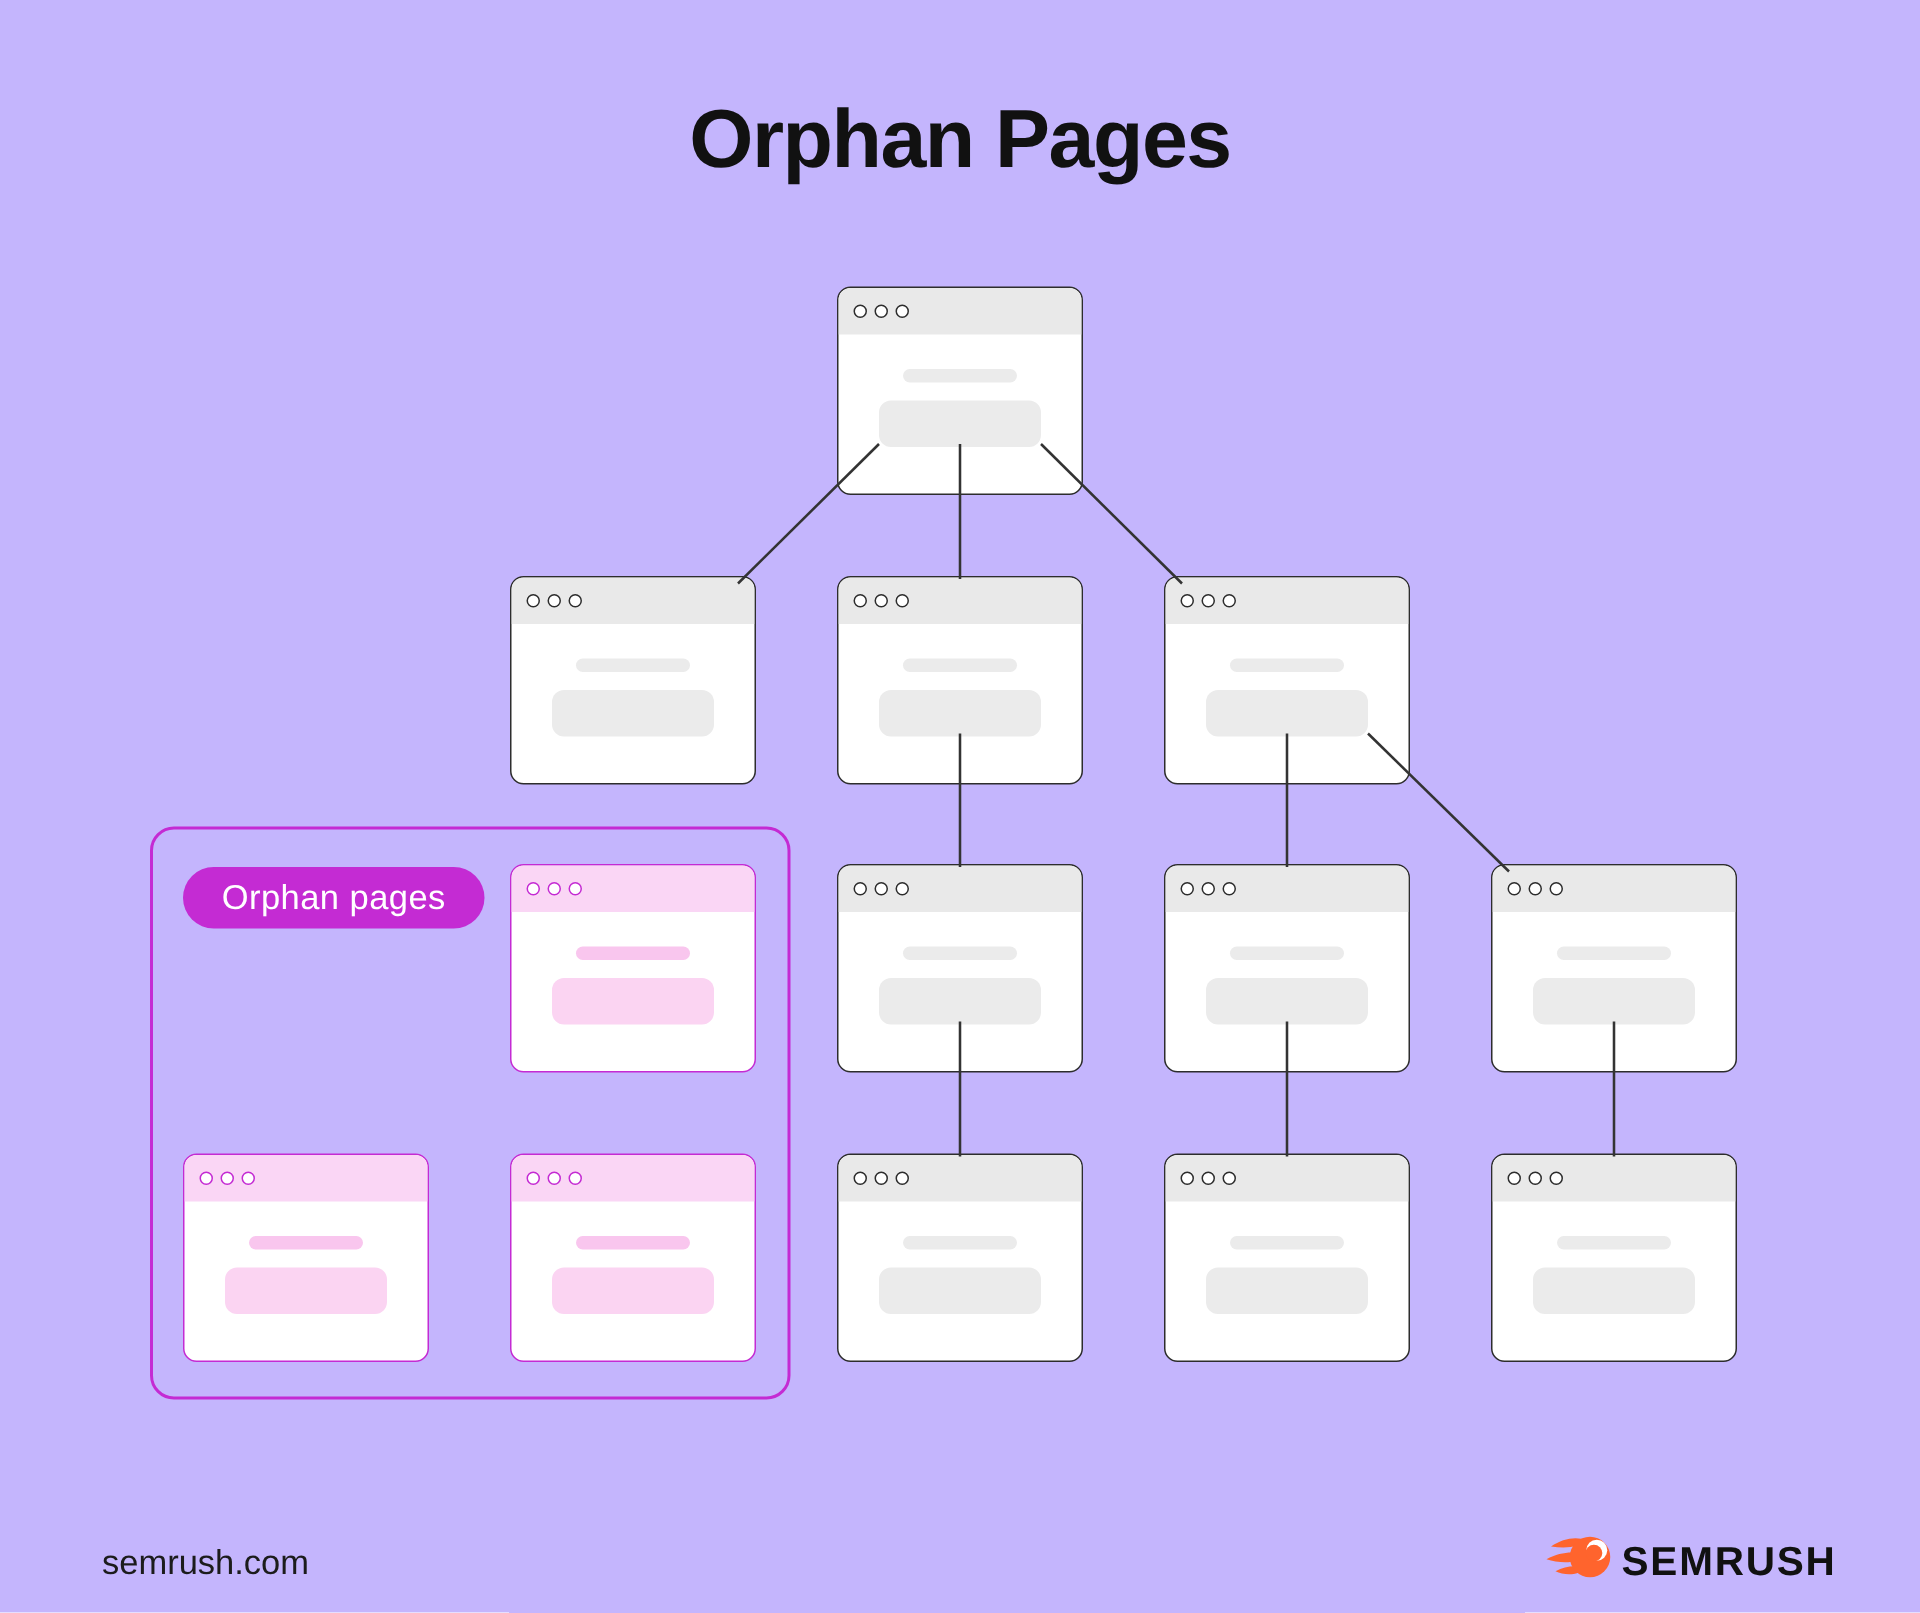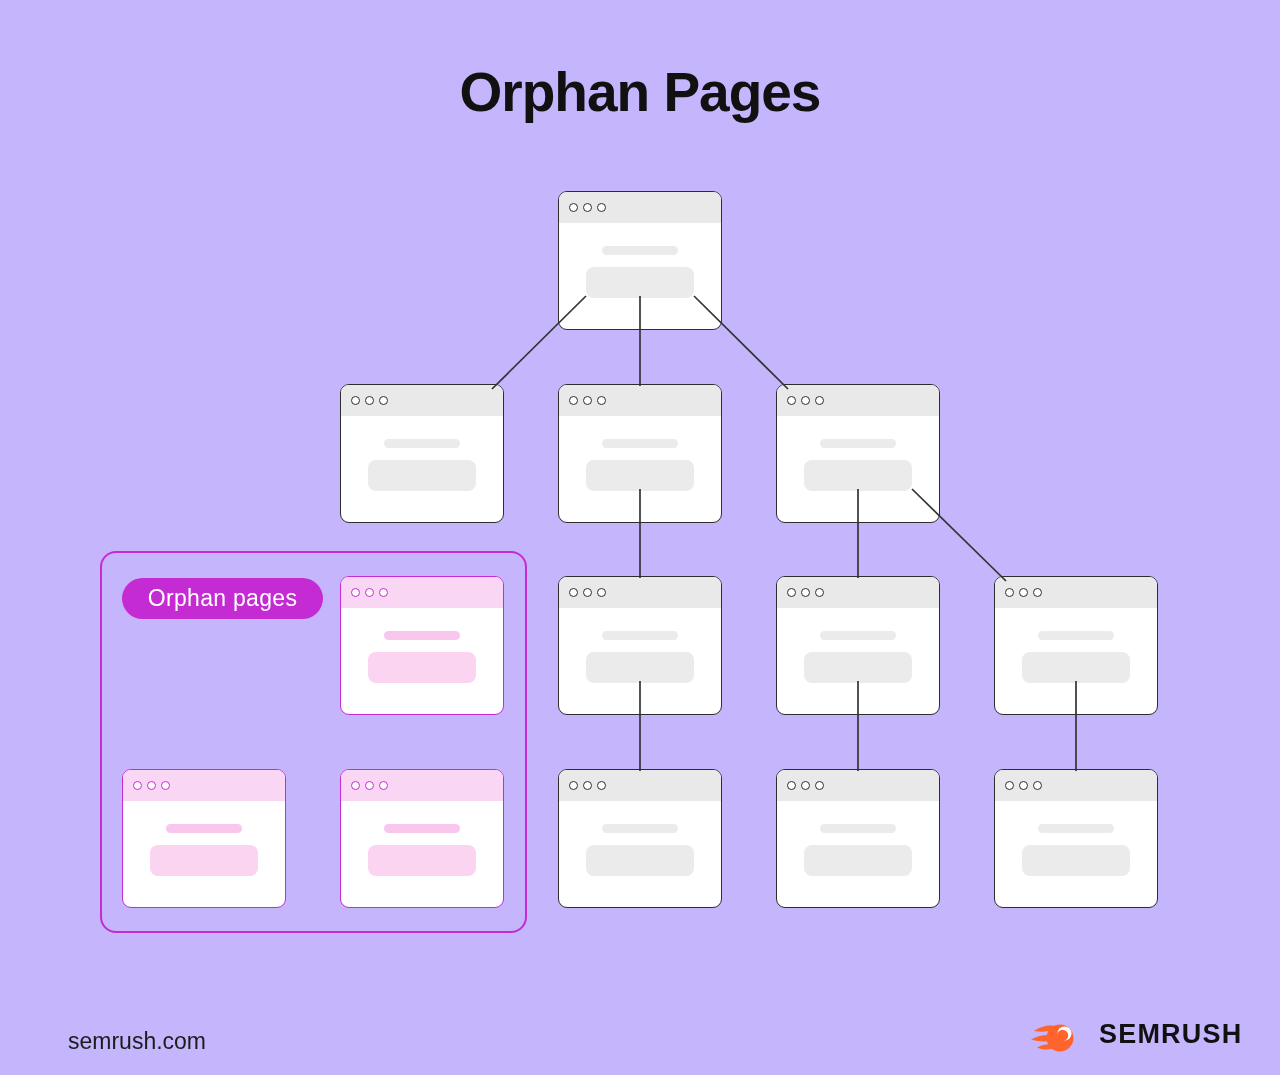--- a/index.html
+++ b/index.html
@@ -55,21 +55,21 @@
     background:var(--magenta);border-radius:21px;z-index:4;
     display:flex;align-items:center;justify-content:center;
     color:#ffffff;font-size:23px;font-weight:400;letter-spacing:.3px;
   }
   
   .site-credit{
     position:absolute;left:68px;top:1028px;font-size:23px;color:#1c1c1c;
   }
   .brand-lockup{
     position:absolute;left:1030px;top:1019px;display:flex;
-    align-items:flex-start;gap:23px;z-index:4;
+    align-items:flex-end;gap:5px;z-index:4;
   }
   .brand-text{
     font-size:27px;font-weight:800;letter-spacing:1.2px;color:#111111;
   }
 </style>
 </head>
 <body>
 
 <div class="canvas">
 

